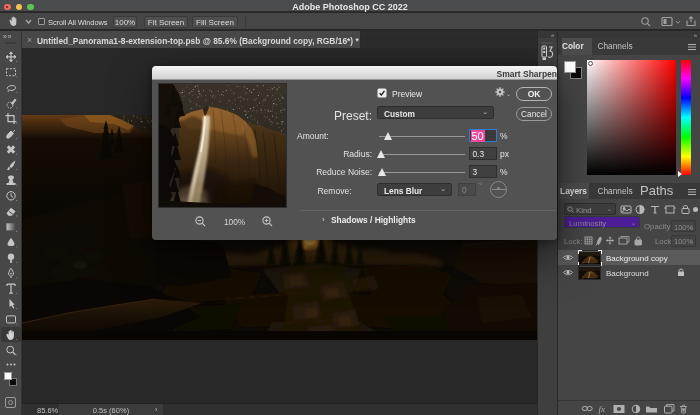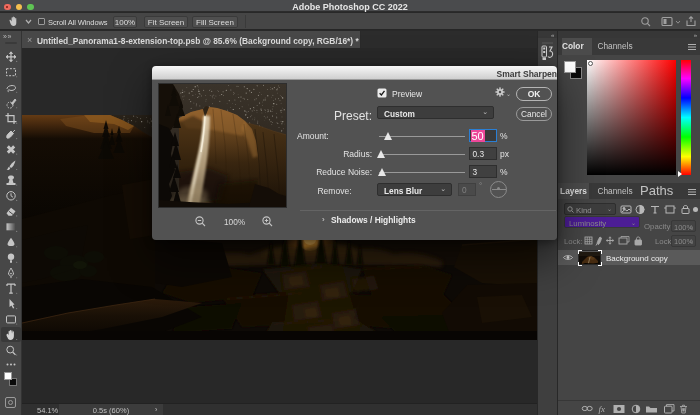--- a/index.html
+++ b/index.html
@@ -459,21 +459,21 @@
 <polygon points="0,172 60,164 130,172 180,202 120,225 0,225" fill="#090603"></polygon>
 
 <polygon points="0,208 46,198 94,190 133,184 180,188 140,202 80,214 30,222 0,226" fill="url(#slab)"></polygon>
 <path d="M0,208 L46,198 L94,190 L133,184" stroke="#3c2611" stroke-width="1.2" fill="none" opacity="0.8"></path>
 <rect x="0" y="216" width="515" height="9" fill="#080503"></rect>
 </svg>
     </div>
 </div>
 
 <div class="abs" style="left:22px;top:403px;width:515px;height:12px;background:#303030;border-top:1px solid #222">
- <div class="abs" style="left:15px;top:2px;font-size:7.5px;color:#c0c0c0">54.1%</div>
+ <div class="abs" style="left:15px;top:2px;font-size:7.5px;color:#c0c0c0">85.6%</div>
  <div class="abs" style="left:37px;top:0;width:104px;height:12px;background:#3c3c3c">
    <div class="abs" style="left:0;top:2px;width:104px;text-align:center;font-size:7.5px;color:#c0c0c0">0.5s (60%)</div>
    <div class="abs" style="left:96px;top:2px;font-size:7px;color:#c0c0c0">›</div>
  </div>
 </div>
 
 <div class="abs" style="left:538px;top:31px;width:19px;height:384px;background:#3f3f3f">
  <div class="abs" style="left:0;top:0;width:19px;height:7px;background:#373737"></div>
  <div class="abs" style="left:13px;top:0.5px;font-size:6px;color:#b0b0b0">«</div>
  <div class="abs" style="left:4px;top:11px;width:11px;height:1.5px;background:#4c4c4c"></div>
@@ -586,20 +586,39 @@
 <polygon points="3,10 8,5 12,4 16,6 19,9 19,13 3,13" fill="#472c11"></polygon>
 <polygon points="8,5 12,4 16,6 14,8 10,7" fill="#573818"></polygon>
 <path d="M11,5 L10,9 L9,13" stroke="#c9b896" stroke-width="0.7" fill="none" opacity="0.75"></path>
 <polygon points="0,13 6,11 14,11.5 21,10.5 21,13" fill="#0a0703"></polygon>
 </svg></div>
     <div class="abs" style="left:19.5px;top:-0.5px;width:4px;height:4px;border-left:1.3px solid #fff;border-top:1.3px solid #fff"></div>
     <div class="abs" style="left:40px;top:-0.5px;width:4px;height:4px;border-right:1.3px solid #fff;border-top:1.3px solid #fff"></div>
     <div class="abs" style="left:19.5px;top:11.5px;width:4px;height:4px;border-left:1.3px solid #fff;border-bottom:1.3px solid #fff"></div>
     <div class="abs" style="left:40px;top:11.5px;width:4px;height:4px;border-right:1.3px solid #fff;border-bottom:1.3px solid #fff"></div>
     <div class="abs" style="left:48px;top:3.5px;font-size:8px;color:#ededed">Background copy</div>
+  </div>
+  <div class="abs" style="left:0;top:66px;width:142px;height:15px">
+    <svg class="abs" style="left:5px;top:4px" width="10" height="7" viewBox="0 0 10 7">
+          <path d="M0.5,3.5 C2,1 8,1 9.5,3.5 C8,6 2,6 0.5,3.5 Z" fill="none" stroke="#cfcfcf" stroke-width="0.9"></path>
+          <circle cx="5" cy="3.5" r="1.4" fill="#cfcfcf"></circle>
+        </svg>
+    <div class="abs" style="left:21px;top:1px;width:21px;height:13px;outline:1px solid #2a2a2a"><svg width="21" height="13" viewBox="0 0 21 13">
+<rect width="21" height="13" fill="#120d08"></rect>
+<rect width="21" height="4" fill="#1f1911"></rect>
+<polygon points="3,10 8,5 12,4 16,6 19,9 19,13 3,13" fill="#472c11"></polygon>
+<polygon points="8,5 12,4 16,6 14,8 10,7" fill="#573818"></polygon>
+<path d="M11,5 L10,9 L9,13" stroke="#c9b896" stroke-width="0.7" fill="none" opacity="0.75"></path>
+<polygon points="0,13 6,11 14,11.5 21,10.5 21,13" fill="#0a0703"></polygon>
+</svg></div>
+    <div class="abs" style="left:48px;top:3.5px;font-size:8px;color:#dedede">Background</div>
+    <svg class="abs" style="left:119px;top:3px" width="8" height="9" viewBox="0 0 8 9">
+          <rect x="1" y="3.5" width="6" height="4.5" rx="0.5" fill="#c0c0c0"></rect>
+          <path d="M2.2,3.5 V2.4 C2.2,0.6 5.8,0.6 5.8,2.4 V3.5" stroke="#c0c0c0" stroke-width="1" fill="none"></path>
+        </svg>
   </div>
 
   <div class="abs" style="left:0;top:201px;width:142px;height:15px;border-top:1px solid #373737;background:#454545">
         <svg class="abs" style="left:22px;top:2px" width="112" height="11" viewBox="0 0 112 11">
 <g stroke="#b0b0b0" fill="none" stroke-width="1">
 <ellipse cx="4.8" cy="5.5" rx="2.6" ry="2.1"></ellipse>
             <ellipse cx="9.6" cy="5.5" rx="2.6" ry="2.1"></ellipse>
 <text x="18.5" y="9" font-family="Liberation Serif" font-style="italic" font-size="9" fill="#b0b0b0" stroke="none">fx</text>
 <rect x="33.5" y="2" width="11" height="8" fill="#b0b0b0" stroke="none"></rect>
             <circle cx="39" cy="6" r="2.1" fill="#454545" stroke="none"></circle>

